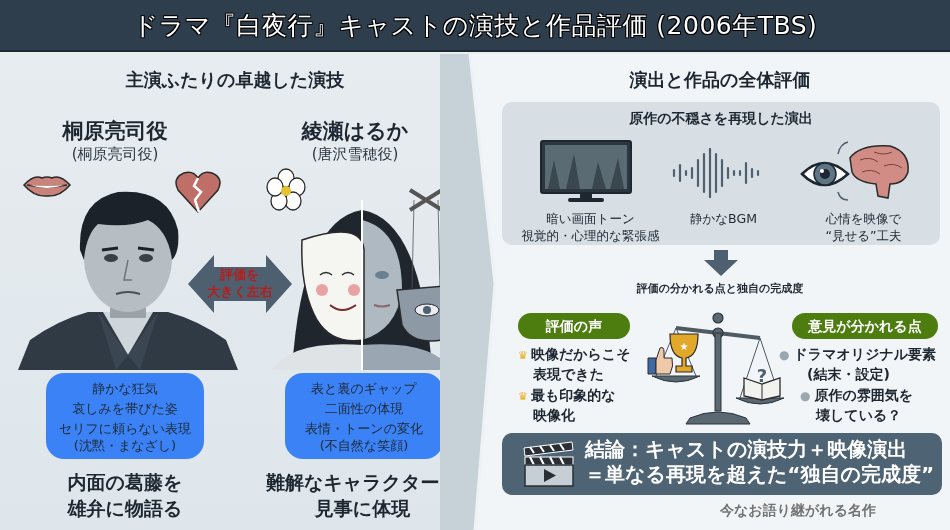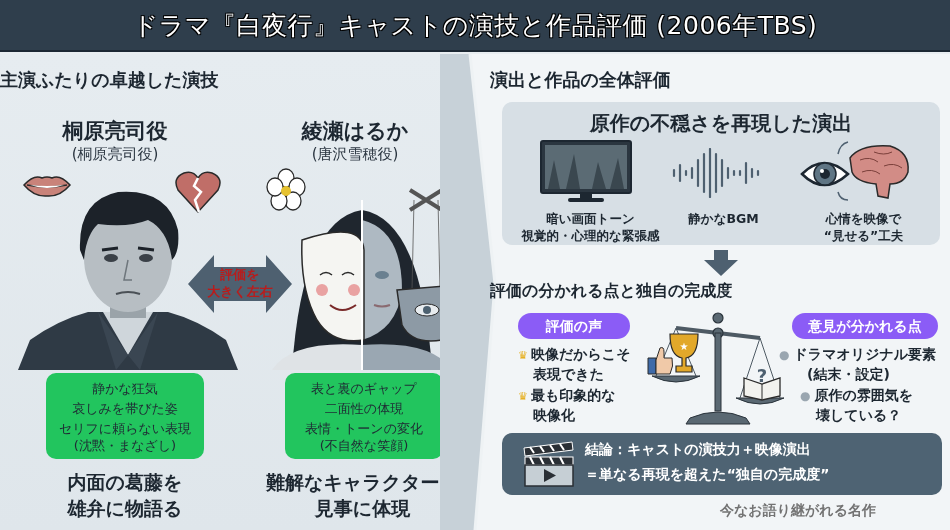--- a/index.html
+++ b/index.html
@@ -2,36 +2,36 @@
 <html><head>
 <meta charset="utf-8">
 <style>
   * { box-sizing: border-box; margin: 0; padding: 0; }
   body { width: 950px; height: 530px; overflow: hidden; font-family: "DejaVu Sans", "Liberation Sans", sans-serif; background: #e8edf0; position: relative; }
   .header { position: absolute; left: 0; top: 0; width: 950px; height: 52px; background: #2f3e4c; border-bottom: 2px solid #1c2833; display: flex; align-items: center; justify-content: center; }
   .header h1 { color: #fff; font-size: 25px; font-weight: normal; letter-spacing: 0.5px; text-shadow: 1px 1px 0 #000, -1px -1px 0 #000, 1px -1px 0 #000, -1px 1px 0 #000; }
   .left-panel { position: absolute; left: 0; top: 54px; width: 470px; height: 476px; background: linear-gradient(180deg, #e6ecf0 0%, #dfe6eb 100%); }
   .divider { position: absolute; left: 440px; top: 54px; width: 70px; height: 476px; pointer-events: none; }
   .right-panel { position: absolute; left: 470px; top: 54px; width: 480px; height: 476px; background: #f2f5f7; }
-  .sec-title { position: absolute; font-size: 18px; font-weight: bold; color: #1d2731; text-align: left; }
+  .sec-title { position: absolute; font-size: 18px; font-weight: bold; color: #1d2731; text-align: center; }
   .actor-name { position: absolute; font-size: 21px; font-weight: bold; color: #1d2731; text-align: center; }
   .actor-role { position: absolute; font-size: 15px; color: #2a3540; text-align: center; }
-  .trait-box { position: absolute; background: #22c55e; border-radius: 10px; text-align: center; color: #1f2a34; font-size: 13px; line-height: 20px; padding-top: 6px; }
+  .trait-box { position: absolute; background: #3b82f6; border-radius: 18px; text-align: center; color: #1f2a34; font-size: 13px; line-height: 20px; padding-top: 6px; }
   .summary { position: absolute; font-size: 19px; font-weight: bold; color: #1d2731; text-align: center; line-height: 26px; font-family: Liberation Serif, serif; }
   .arrow-both { position: absolute; left: 188px; top: 255px; width: 104px; height: 58px; }
   .arrow-text { position: absolute; left: 188px; top: 266px; width: 104px; text-align: center; color: #b91c1c; font-size: 13px; font-weight: bold; line-height: 17px; }
   .box-direction { position: absolute; left: 502px; top: 102px; width: 438px; height: 143px; background: #d7dfe5; border-radius: 10px; }
-  .box-direction-title { position: absolute; left: 502px; top: 110px; width: 438px; text-align: center; font-size: 20px; font-weight: bold; color: #1d2731; }
-  .icon-cap { position: absolute; font-size: 12.5px; color: #1d2731; text-align: center; line-height: 17px; font-weight: bold; padding-left: 7px; }
-  .pill { position: absolute; background: #8b5cf6; color: #fff; border-radius: 14px; font-size: 14px; font-weight: bold; text-align: center; line-height: 26px; height: 26px; }
+  .box-direction-title { position: absolute; left: 502px; top: 110px; width: 438px; text-align: center; font-size: 14px; font-weight: bold; color: #1d2731; }
+  .icon-cap { position: absolute; font-size: 12.5px; color: #1d2731; text-align: center; line-height: 17px; font-weight: normal; padding-left: 7px; }
+  .pill { position: absolute; background: #4d7c0f; color: #fff; border-radius: 14px; font-size: 14px; font-weight: bold; text-align: center; line-height: 26px; height: 26px; }
   .list-item { position: absolute; font-size: 14px; font-weight: bold; color: #1d2731; line-height: 19px; }
   .crown { color: #e6b023; font-size: 11px; margin-right: 3px; }
   .dot { color: #9aa6b0; font-size: 12px; margin-right: 4px; }
   .conclusion { position: absolute; left: 502px; top: 433px; width: 440px; height: 62px; background: #4e6373; border-radius: 10px; }
-  .conclusion-text { position: absolute; left: 585px; top: 437px; width: 360px; color: #fff; font-size: 14px; font-weight: bold; line-height: 25px; }
+  .conclusion-text { position: absolute; left: 585px; top: 437px; width: 360px; color: #fff; font-size: 20px; font-weight: bold; line-height: 25px; }
   .footer-note { position: absolute; left: 720px; top: 502px; width: 222px; text-align: left; font-size: 14px; font-weight: bold; color: #737373; }
 </style>
 </head>
 <body>
 
 <div class="header">
   <h1>ドラマ『白夜行』キャストの演技と作品評価 (2006年TBS)</h1>
 </div>
 
 <div class="left-panel"></div>
@@ -190,21 +190,21 @@
 </div>
 <div class="icon-cap" style="left:800px;top:210px;width:120px;">
   <div>心情を映像で</div>
   <div>“見せる”工夫</div>
 </div>
 
 <svg style="position:absolute;left:704px;top:250px;" width="34" height="26" viewBox="0 0 34 26">
   <path d="M10 0 L24 0 L24 10 L34 10 L17 26 L0 10 L10 10 Z" fill="#4e6070"></path>
 </svg>
 
-<div class="sec-title" style="left:490px;top:281px;width:460px;font-size:16px;">評価の分かれる点と独自の完成度</div>
+<div class="sec-title" style="left:490px;top:281px;width:460px;font-size:11px;">評価の分かれる点と独自の完成度</div>
 
 <div class="pill" style="left:518px;top:313px;width:112px;">評価の声</div>
 <div class="list-item" style="left:518px;top:345px;">
   <div><span class="crown">♛</span><span>映像だからこそ</span></div>
   <div style="padding-left:15px">表現できた</div>
 </div>
 <div class="list-item" style="left:518px;top:386px;">
   <div><span class="crown">♛</span><span>最も印象的な</span></div>
   <div style="padding-left:15px">映像化</div>
 </div>

